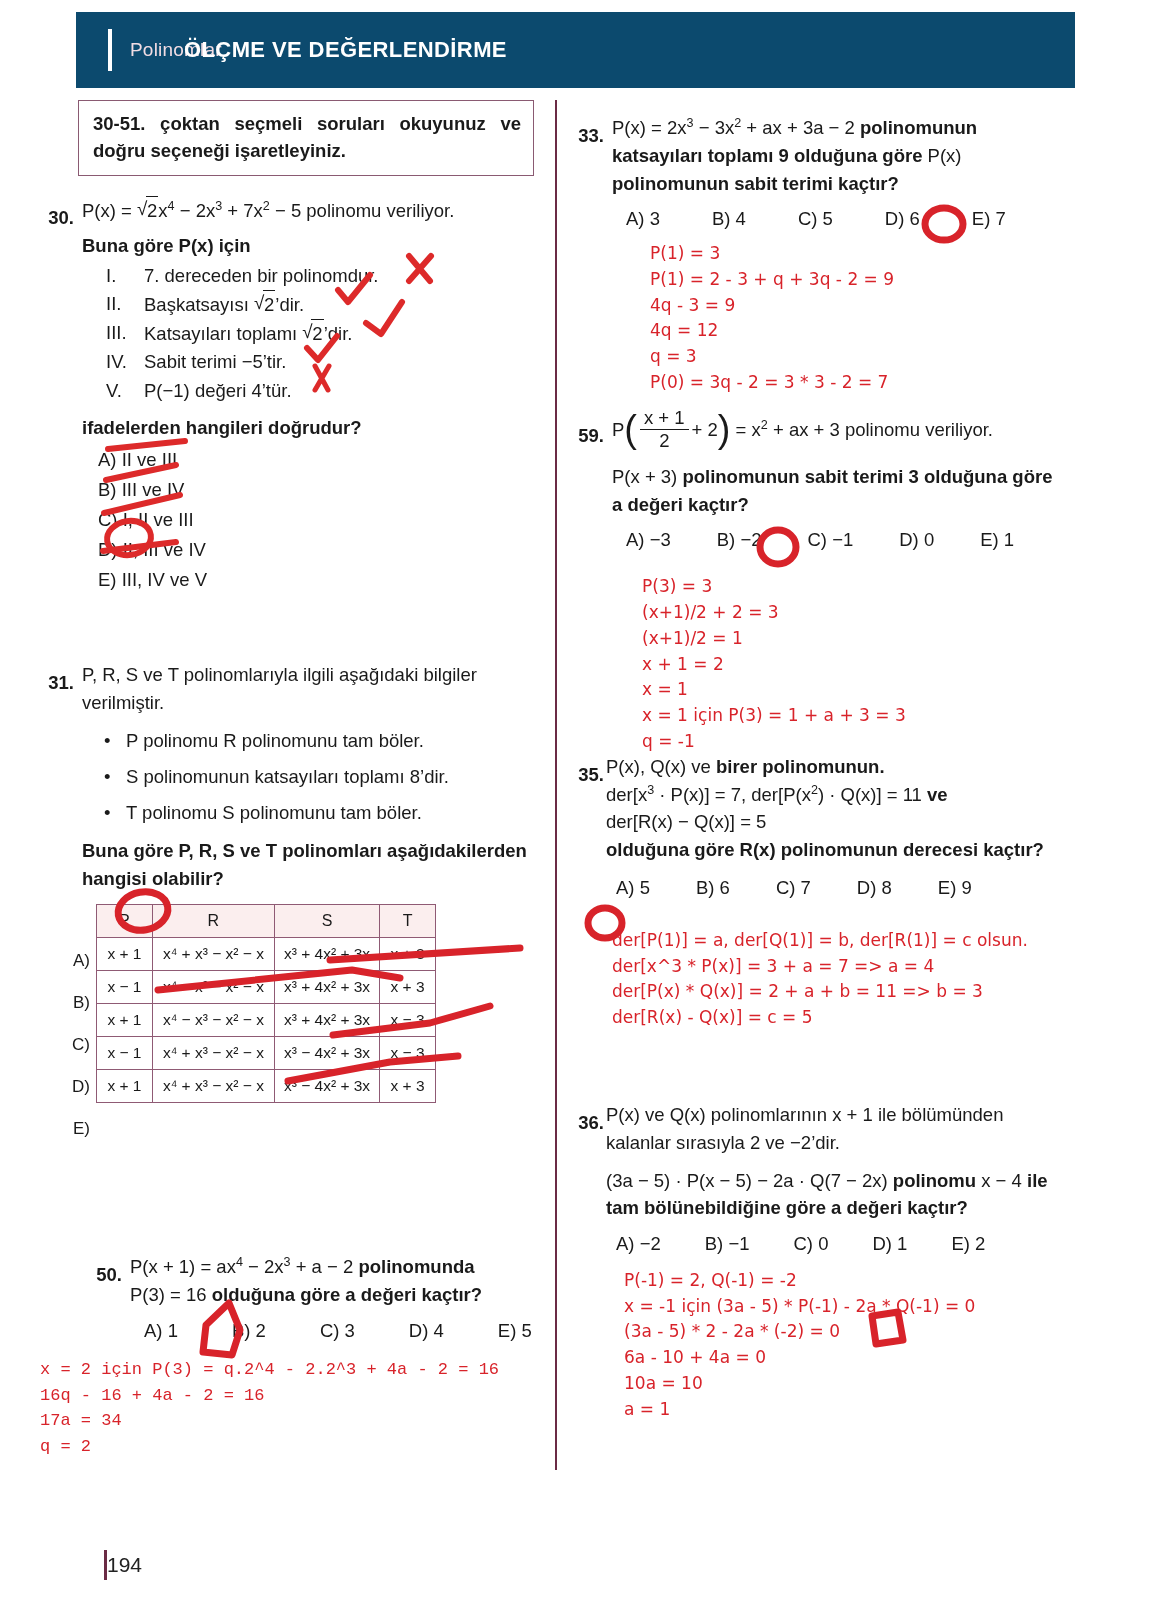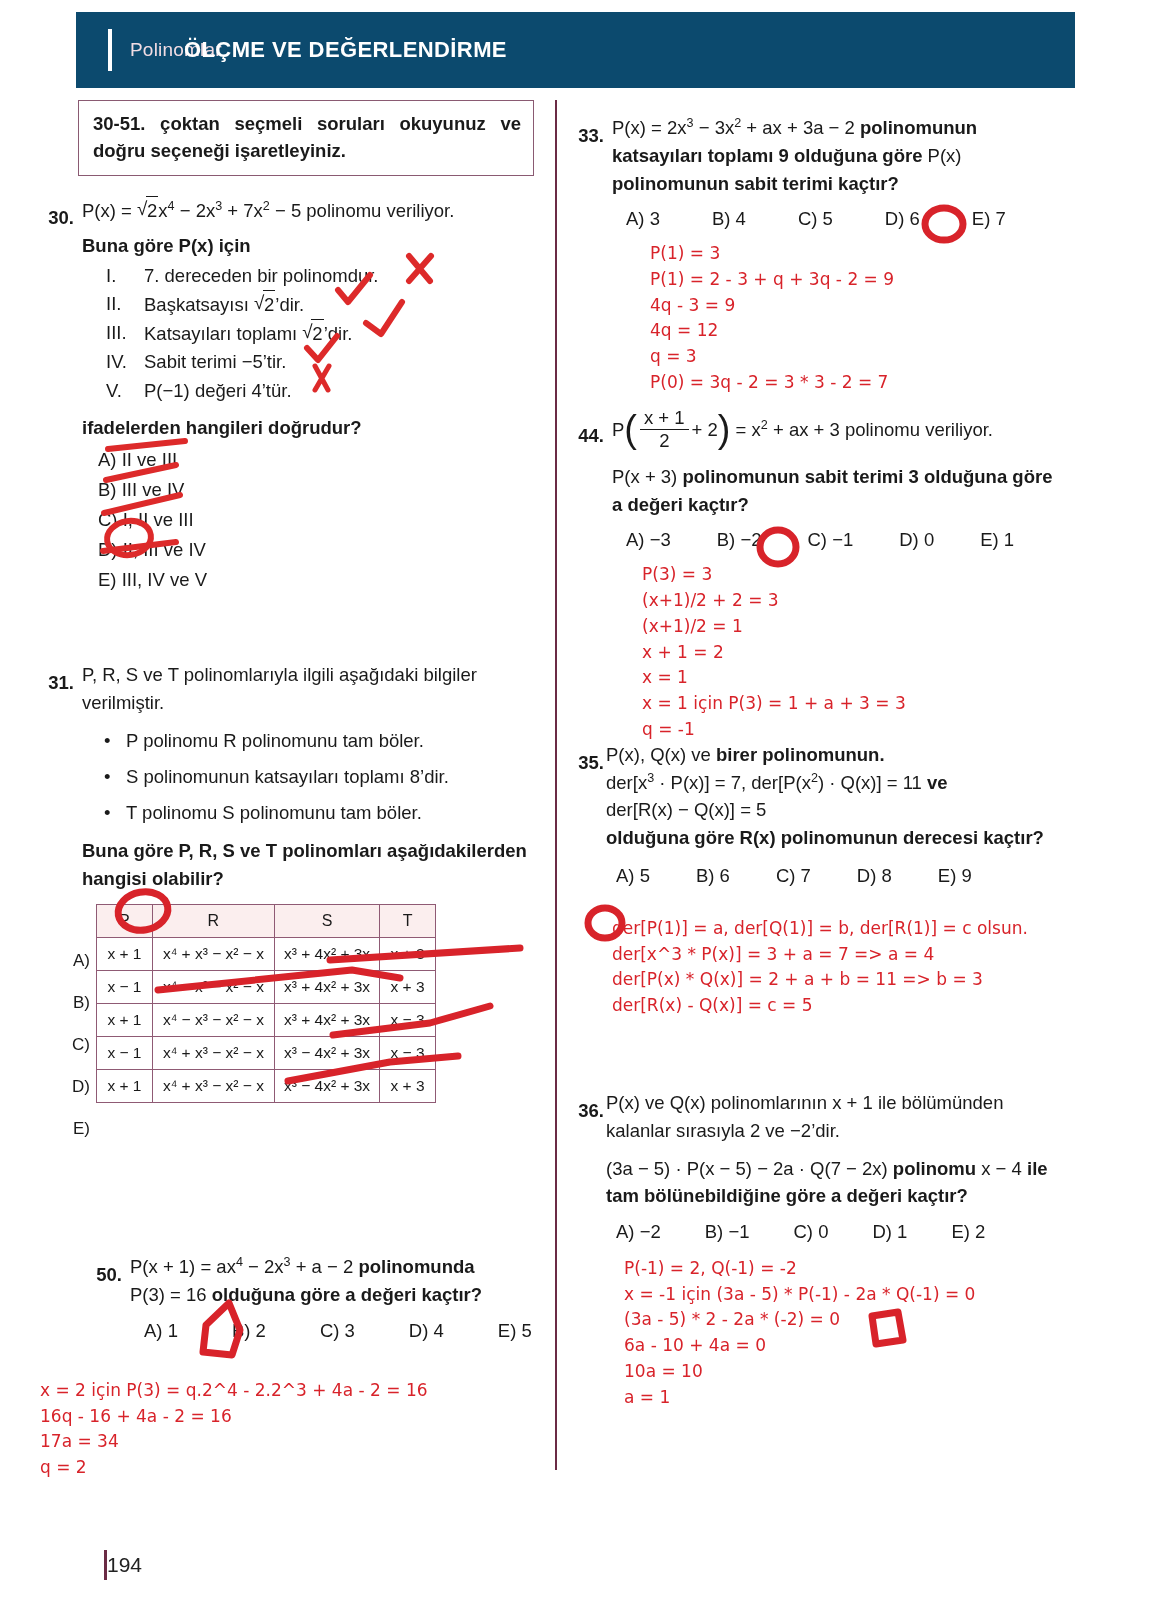--- a/index.html
+++ b/index.html
@@ -247,21 +247,21 @@
       <div class="opts-row" style="margin-left:14px; gap:54px;text-align:right;">
         <span class="op"><span>A)</span> <span>1</span></span>
         <span class="op"><span>B)</span> <span>2</span></span>
         <span class="op"><span>C)</span> <span>3</span></span>
         <span class="op"><span>D)</span> <span>4</span></span>
         <span class="op"><span>E)</span> <span>5</span></span>
       </div>
     </div>
   </div>
 
-  <div class="ink-sol" style="margin-left:10px; margin-top:33px;">x = 2 için P(3) = q.2^4 - 2.2^3 + 4a - 2 = 16
+  <div class="ink-sol" style="margin-left:10px; margin-top:12px;font-family:Liberation Mono, monospace;">x = 2 için P(3) = q.2^4 - 2.2^3 + 4a - 2 = 16
 16q - 16 + 4a - 2 = 16
 17a = 34
 q = 2</div>
 </div>
 
 <div class="col-right">
 
   <div class="q" style="margin-top:14px;">
     <div class="q-num">33.</div>
     <div class="q-body">
@@ -276,42 +276,42 @@
       <div class="ink-sol" style="margin-left:38px; margin-top:8px;">P(1) = 3
 P(1) = 2 - 3 + q + 3q - 2 = 9
 4q - 3 = 9
 4q = 12
 q = 3
 P(0) = 3q - 2 = 3 * 3 - 2 = 7</div>
     </div>
   </div>
 
   <div class="q" style="margin-top:12px;">
-    <div class="q-num" style="top:14px;">44.</div>
+    <div class="q-num" style="top:14px;">59.</div>
     <div class="q-body">
       <div style="display:flex; align-items:center; gap:0;">
         <span>P</span>
           <span class="paren-big">(</span>
           <span class="frac">
             <span class="num">x + 1</span>
             <span class="den">2</span>
           </span>
           <span>+ 2</span>
           <span class="paren-big">)</span>
           <span>&nbsp;= x<sup>2</sup> + ax + 3 polinomu veriliyor.</span>
       </div>
       <div style="margin-top:12px;">P(x + 3) <span class="b">polinomunun sabit terimi 3 olduğuna göre a değeri kaçtır?</span></div>
       <div class="opts-row" style="margin-left:14px; gap:46px;">
         <span class="op"><span>A)</span> <span>−3</span></span>
         <span class="op"><span>B)</span> <span>−2</span></span>
         <span class="op"><span>C)</span> <span>−1</span></span>
         <span class="op"><span>D)</span> <span>0</span></span>
         <span class="op"><span>E)</span> <span>1</span></span>
       </div>
-      <div class="ink-sol" style="margin-left:30px; margin-top:8px;">P(3) = 3
+      <div class="ink-sol" style="margin-left:30px; margin-top:20px;">P(3) = 3
 (x+1)/2 + 2 = 3
 (x+1)/2 = 1
 x + 1 = 2
 x = 1
 x = 1 için P(3) = 1 + a + 3 = 3
 q = -1</div>
     </div>
   </div>
 
   <div class="q" style="margin-top:-2px;">

